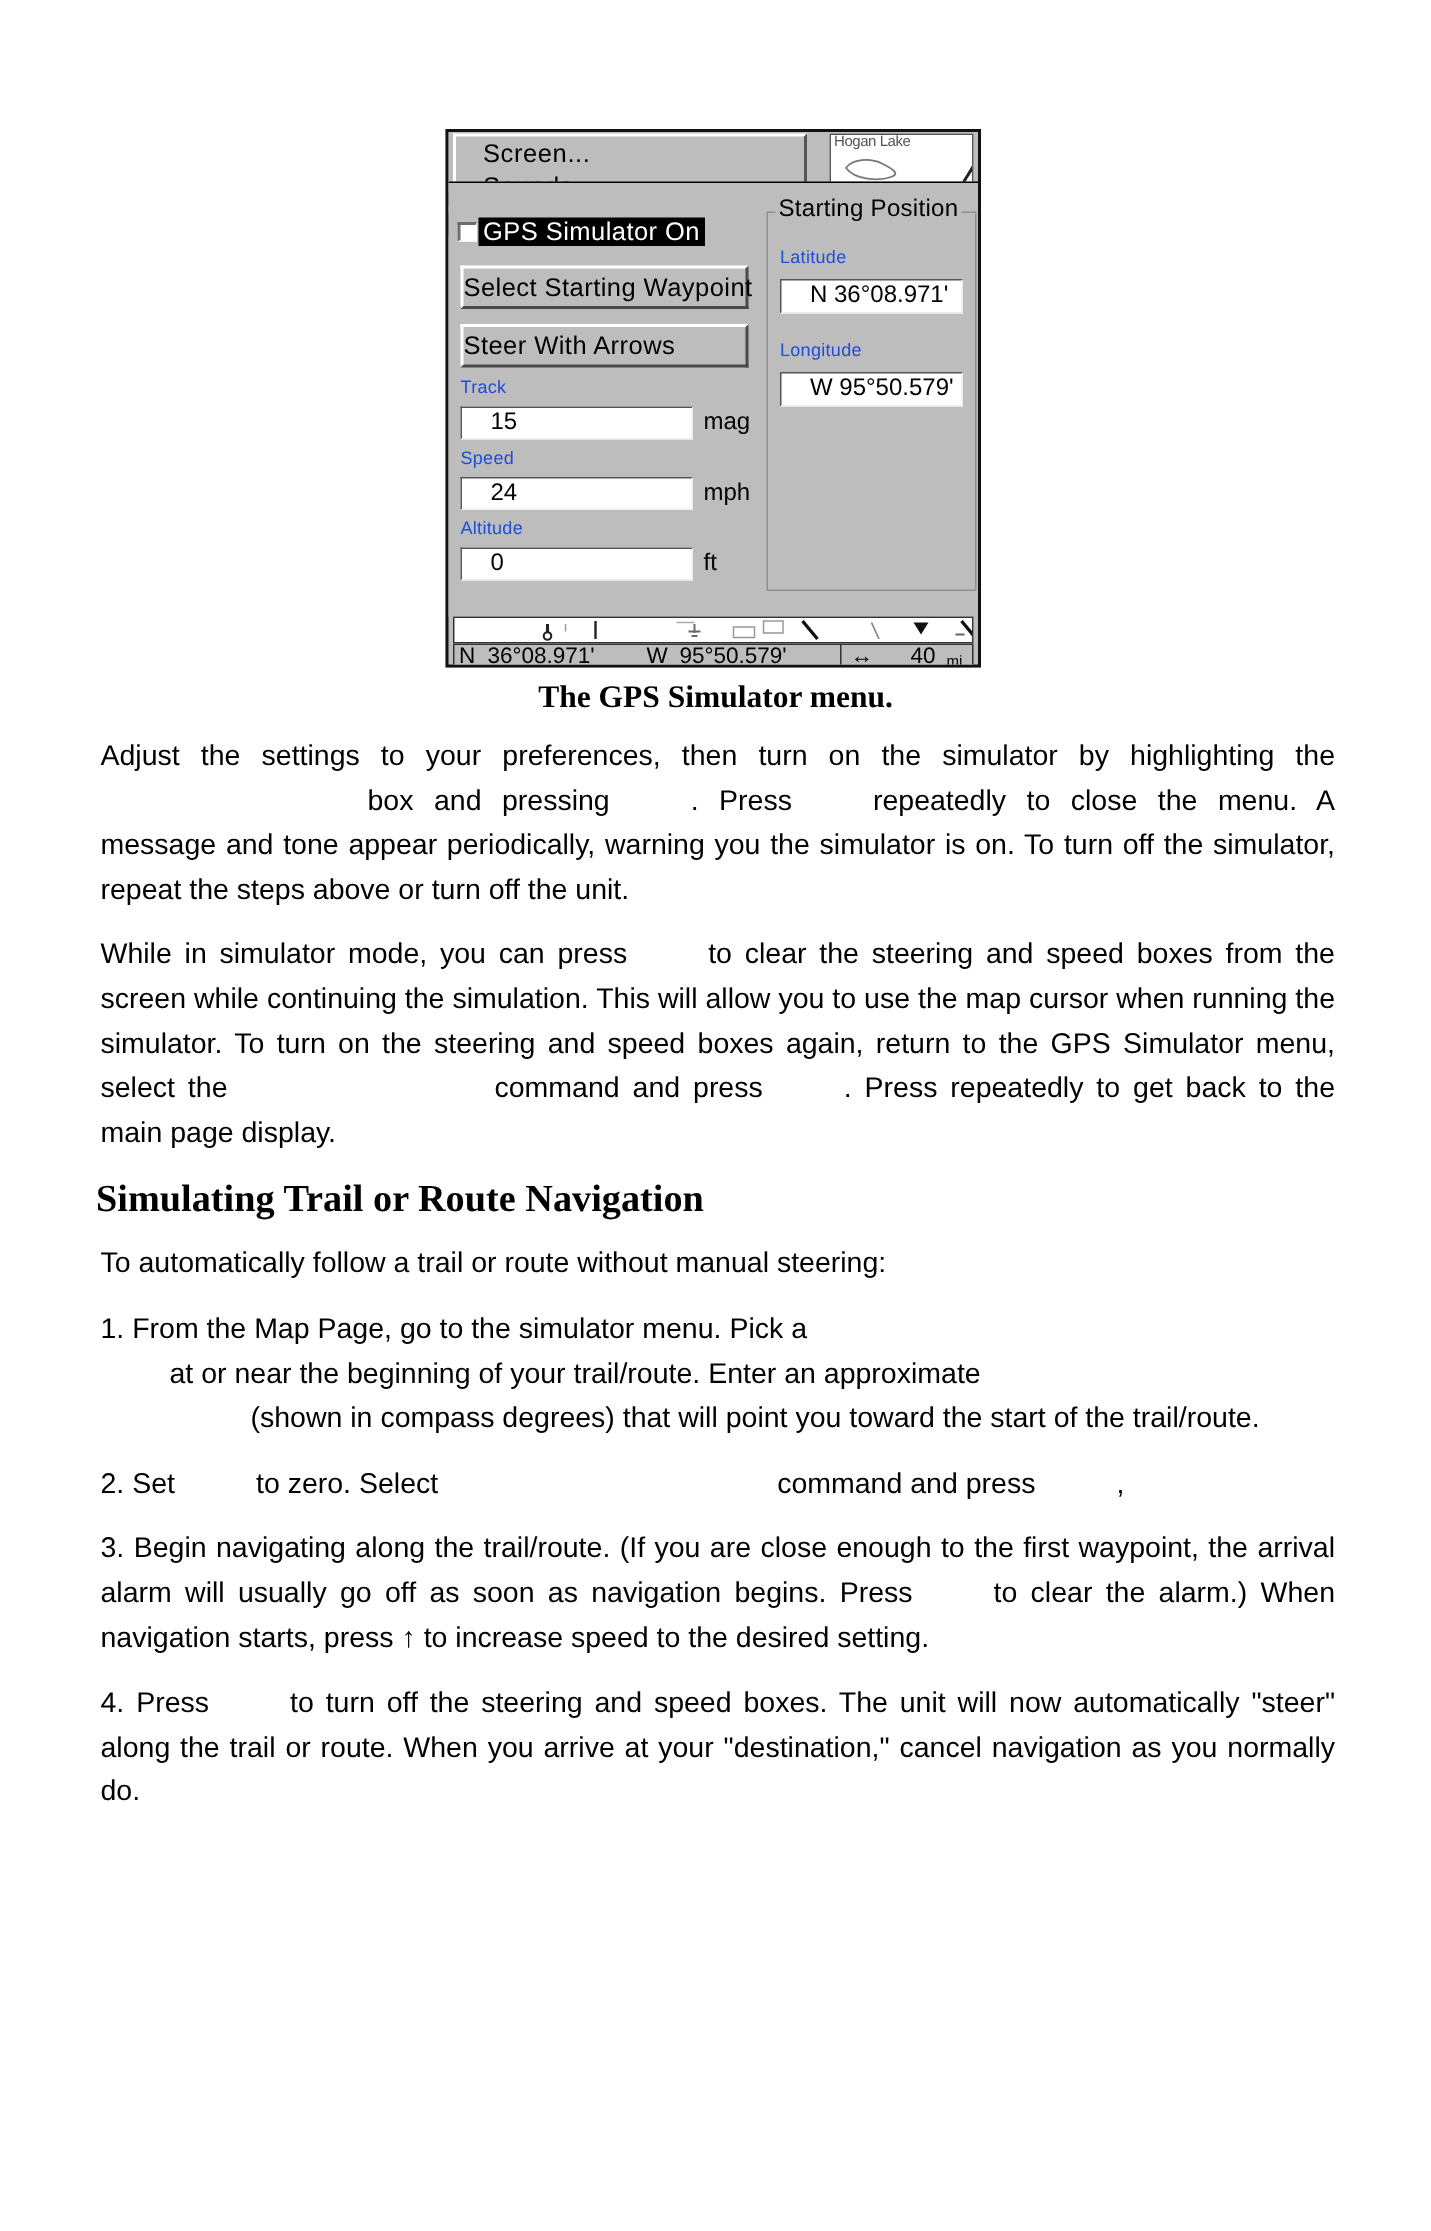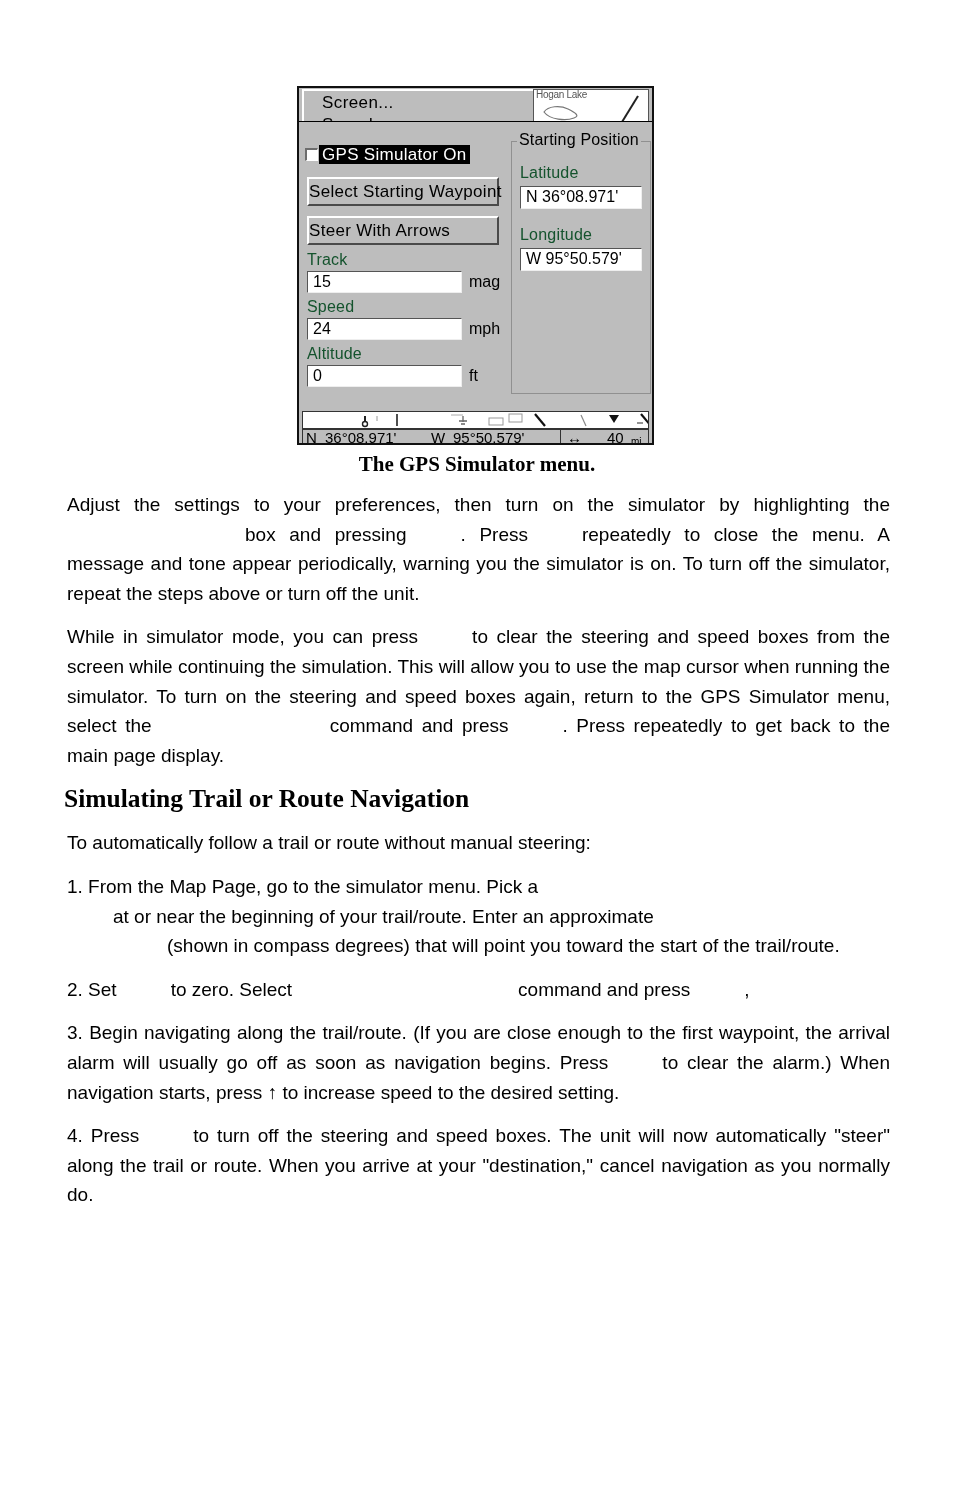--- a/index.html
+++ b/index.html
@@ -71,21 +71,21 @@
     white-space: nowrap;
   }
   .bg-menu-item.one { top: 2px; }
   .bg-menu-item.two { top: 24px; }
 
   
   .map-frag {
     position: absolute;
     right: 3px;
     top: 1px;
-    width: 116px;
+    width: 96px;
     height: 36px;
     background: #ffffff;
     border: 1px solid #555;
     box-sizing: border-box;
     overflow: hidden;
   }
   .map-frag-label {
     position: absolute;
     left: 2px; top: -1px;
     font-size: 10px;
@@ -167,35 +167,35 @@
     color: #000;
     letter-spacing: .3px;
     line-height: 26px;
     white-space: nowrap;
   }
   .btn.waypoint { left: 8px; top: 40px; width: 192px; height: 29px; }
   .btn.steer { left: 8px; top: 79px; width: 192px; height: 29px; }
 
   .field-label {
     position: absolute;
-    font-size: 16px;
-    color: #14532d;
+    font-size: 12px;
+    color: #1d4ed8;
     letter-spacing: .2px;
   }
   .field-box {
     position: absolute;
     background: #ffffff;
     border-top: 1px solid #555;
     border-left: 1px solid #555;
     border-right: 1px solid #eee;
     border-bottom: 1px solid #eee;
     box-sizing: border-box;
     font-size: 16px;
     line-height: 20px;
-    padding-left: 5px;
+    padding-left: 19px;
     color: #000;
     white-space: nowrap;
   }
   .field-unit {
     position: absolute;
     font-size: 16px;
     color: #000;
   }
 
   

